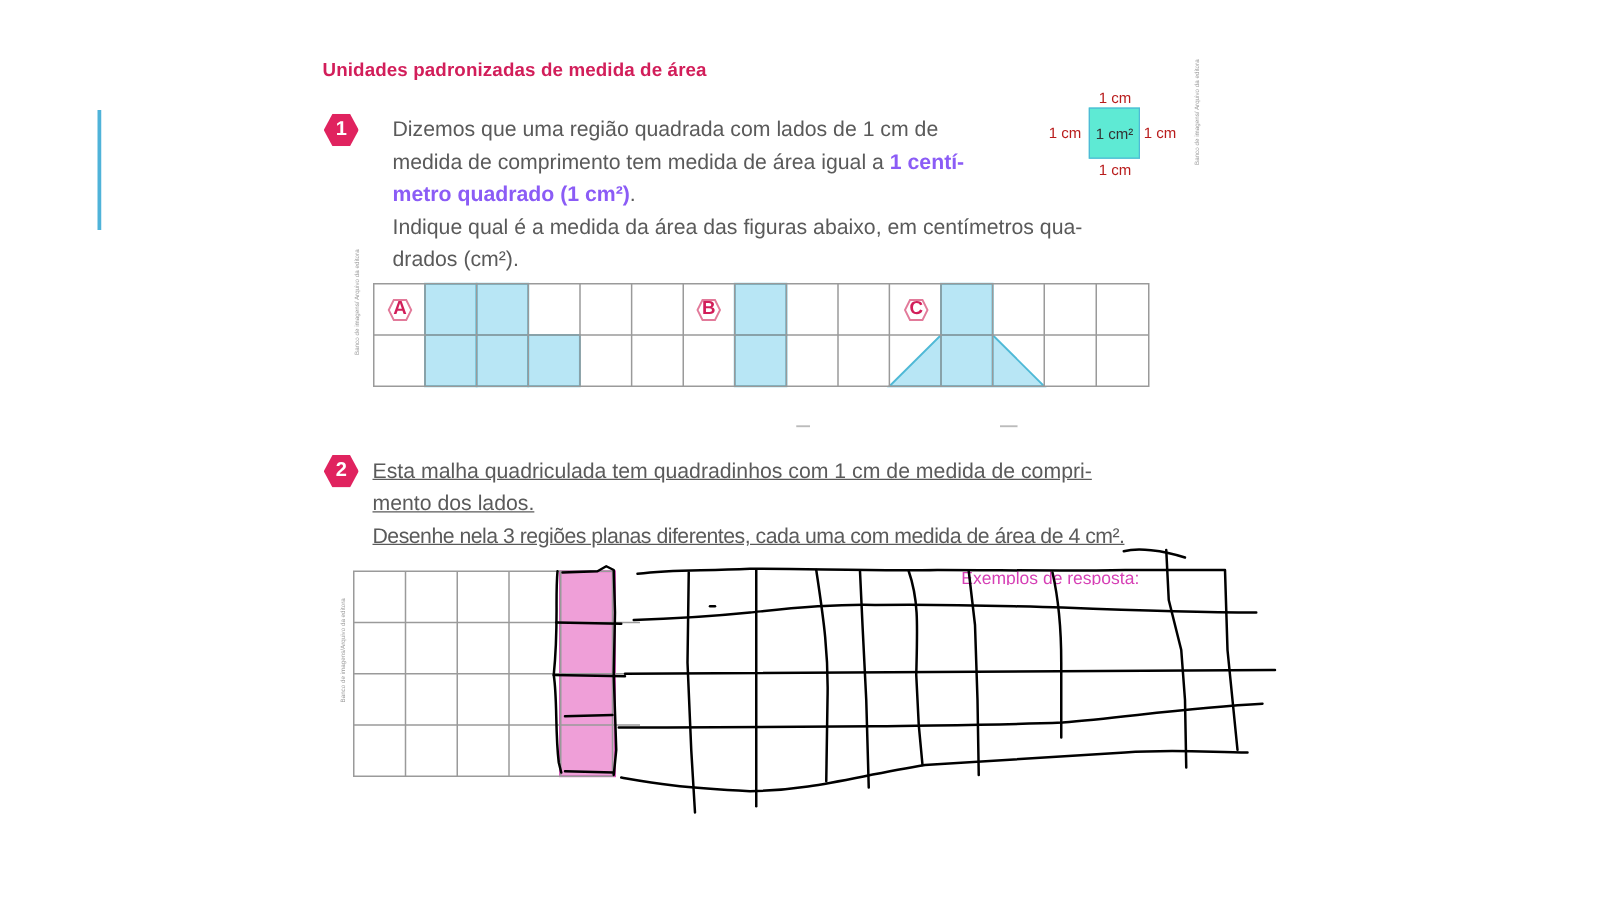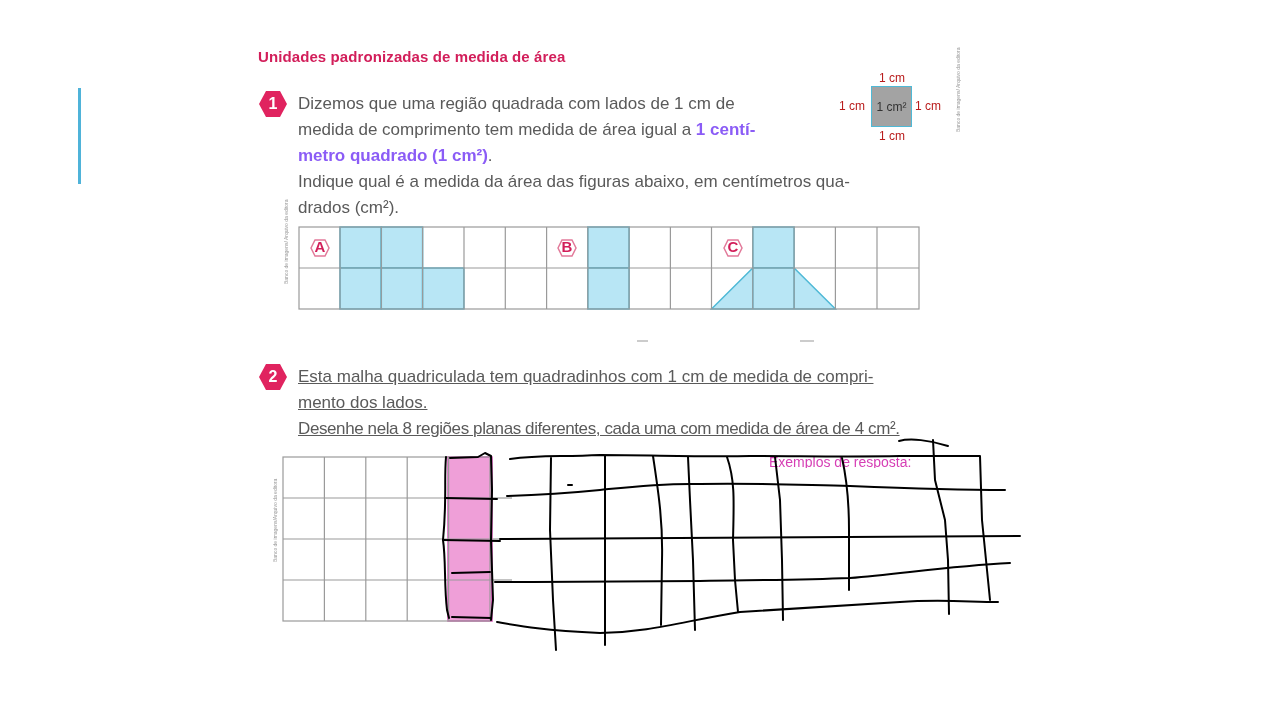--- a/index.html
+++ b/index.html
@@ -17,21 +17,21 @@
   }
   .hex-badge {
     width: 28px; height: 26px; background: #e0235f;
     clip-path: polygon(25% 0, 75% 0, 100% 50%, 75% 100%, 25% 100%, 0 50%);
     color: #fff; font-weight: bold; font-size: 16px;
     display: flex; align-items: center; justify-content: center;
   }
   .para { font-size: 17px; line-height: 26px; color: #5a5a5a; white-space: nowrap; }
   .para b { color: #8b5cf6; }
   .unit-sq {
-    left: 871px; top: 86px; width: 41px; height: 41px; background: #a3a3a3;
+    left: 871px; top: 86px; width: 41px; height: 41px; background: #5eead4;
     border: 1.5px solid #4fb9d6; box-sizing: border-box;
     font-size: 12px; color: #333; display: flex; align-items: center; justify-content: center;
   }
   .lbl-sm { font-size: 12px; color: #b91c1c; white-space: nowrap; }
   .credit {
     font-size: 5px; color: #999; writing-mode: vertical-rl; transform: rotate(180deg);
     white-space: nowrap; line-height: 6px;
   }
   svg { position: absolute; left: 0; top: 0; }
   .hint { font-size: 14px; color: #d63fb5; white-space: nowrap; }
@@ -39,21 +39,21 @@
 </head>
 <body>
 
 <div class="abs side-bar"></div>
 
 <div class="abs title">Unidades padronizadas de medida de área</div>
 
 <div class="abs hex-badge" style="left:259px; top:91px;">
   <span>1</span>
 </div>
-<div class="abs para" style="left:298px; top:91px;">
+<div class="abs para" style="left:314px; top:91px;">
   <div>Dizemos que uma região quadrada com lados de 1 cm de</div>
   <div><span>medida de comprimento tem medida de área igual a </span><b>1 centí-</b></div>
   <div><b>metro quadrado (1 cm²)</b><span>.</span></div>
   <div>Indique qual é a medida da área das figuras abaixo, em centímetros qua-</div>
   <div>drados (cm²).</div>
 </div>
 
 <div class="abs lbl-sm" style="left:879px; top:71px;">1 cm</div>
 <div class="abs lbl-sm" style="left:839px; top:99px;">1 cm</div>
 <div class="abs unit-sq">
@@ -119,21 +119,21 @@
 <div class="abs" style="left:312px; top:238px; width:16px; text-align:center; font-weight:bold; font-size:15px; color:#d21e5a;">A</div>
 <div class="abs" style="left:559px; top:238px; width:16px; text-align:center; font-weight:bold; font-size:15px; color:#d21e5a;">B</div>
 <div class="abs" style="left:725px; top:238px; width:16px; text-align:center; font-weight:bold; font-size:15px; color:#d21e5a;">C</div>
 
 <div class="abs hex-badge" style="left:259px; top:364px;">
   <span>2</span>
 </div>
 <div class="abs para" style="left:298px; top:364px;text-decoration:underline;">
   <div>Esta malha quadriculada tem quadradinhos com 1 cm de medida de compri-</div>
   <div>mento dos lados.</div>
-  <div style="letter-spacing:-0.4px;">Desenhe nela 8 regiões planas diferentes, cada uma com medida de área de 4 cm².</div>
+  <div style="letter-spacing:-0.4px;">Desenhe nela 3 regiões planas diferentes, cada uma com medida de área de 4 cm².</div>
 </div>
 <div class="abs hint" style="left:769px; top:438px; height:14px; overflow:hidden;margin-top:16px;">Exemplos de resposta:</div>
 
 <div class="abs credit" style="left:272px; top:458px; height:104px;">Banco de imagens/Arquivo da editora</div>
 
 <svg width="1280" height="720">
 
   <rect x="448" y="457" width="44" height="164" fill="#ef9fd8" stroke="#d656b8" stroke-width="1.5"></rect>
 
   <g stroke="#9a9a9a" stroke-width="1.2" fill="none">

